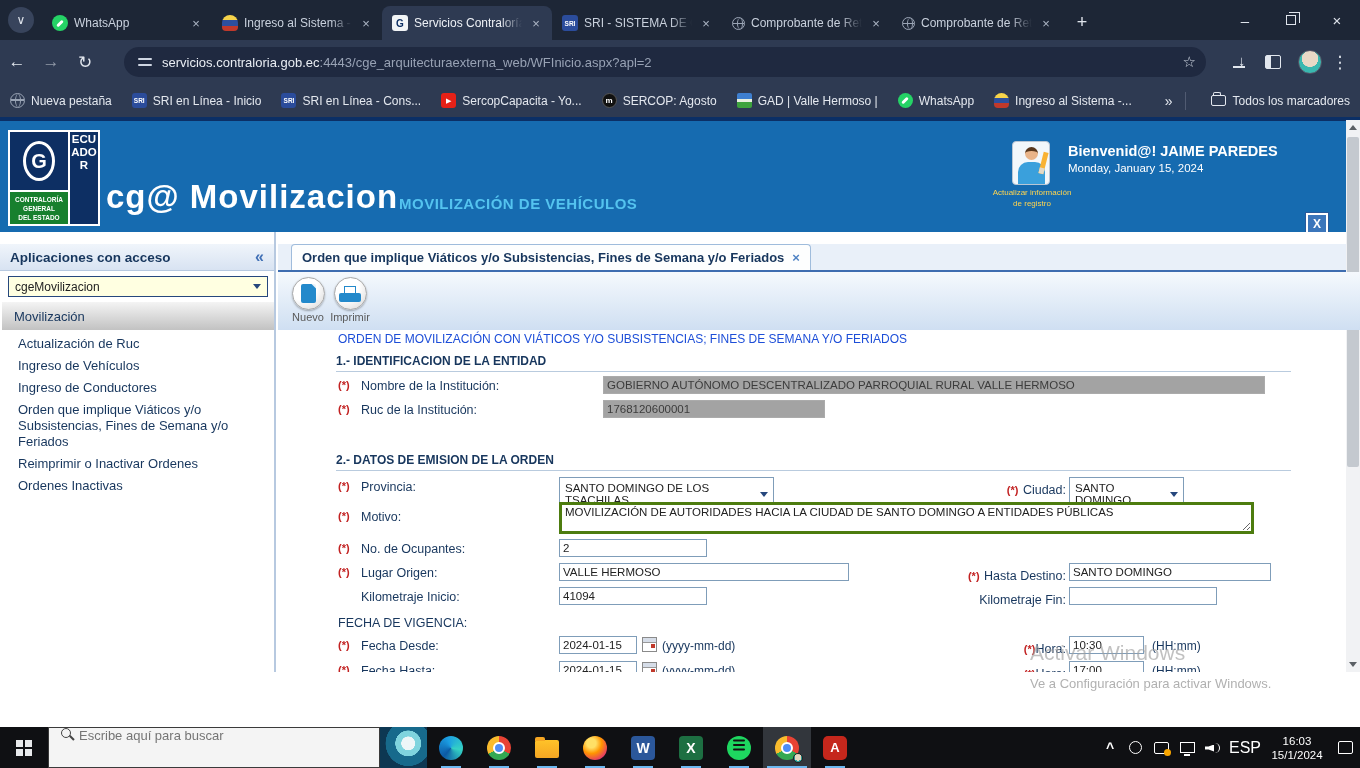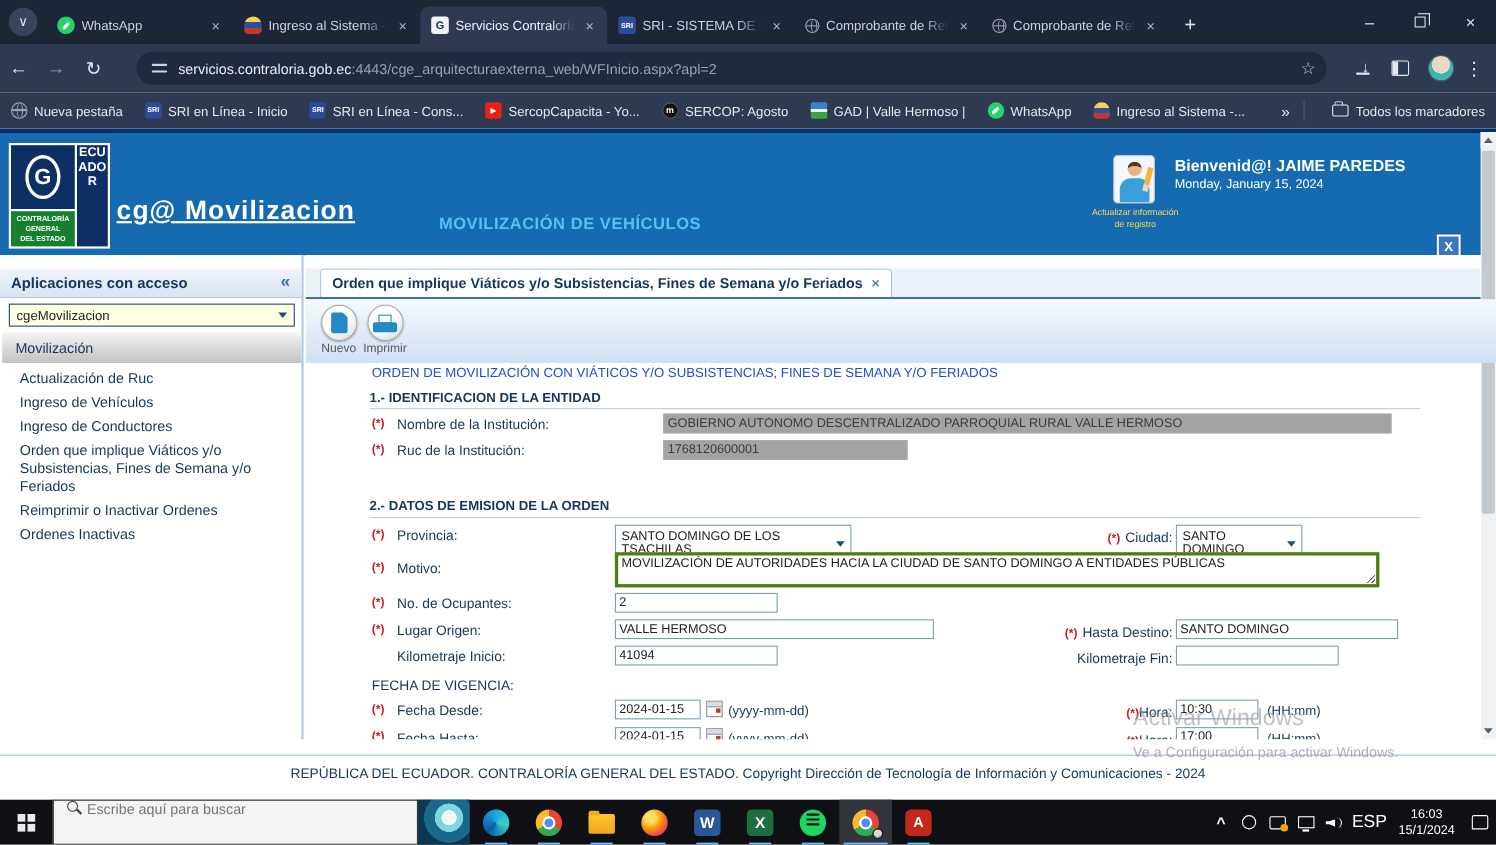--- a/index.html
+++ b/index.html
@@ -59,21 +59,21 @@
 
   
   .page { position:absolute; left:0; top:117px; width:1360px; height:610px; background:#fff; }
 
   .banner { position:absolute; left:0; top:0; width:1360px; height:115px; background:#166bb0; border-top:4px solid #0b2f66; }
   .logobox { position:absolute; left:8px; top:9px; width:92px; height:96px; background:#fff; }
   .emblem { position:absolute; left:2px; top:2px; width:58px; height:58px; background:#0d2f63; display:flex; align-items:center; justify-content:center; }
   .gcirc { width:32px; height:40px; border:3px solid #fff; border-radius:50%; color:#fff; font-size:20px; font-weight:bold; display:flex; align-items:center; justify-content:center; }
   .orgbox { position:absolute; left:2px; top:62px; width:58px; height:32px; background:#17802e; color:#fff; font-size:6.5px; font-weight:bold; text-align:center; line-height:9px; padding-top:3px; }
   .eccol { position:absolute; left:62px; top:2px; width:28px; height:92px; background:#0d2f63; color:#fff; font-weight:bold; font-size:11.5px; line-height:13px; text-align:center; word-break:break-all; padding-top:1px; }
-  .apptitle { position:absolute; left:106px; top:57px; color:#fff; font-size:24px; font-weight:bold; letter-spacing:1px;text-decoration:underline; }
+  .apptitle { position:absolute; left:106px; top:57px; color:#fff; font-size:33px; font-weight:bold; letter-spacing:1px; }
   .appsub { position:absolute; left:399px; top:74px; color:#54c3ef; font-size:15px; font-weight:bold; letter-spacing:.5px; }
   .hav { position:absolute; left:1012px; top:20px; width:38px; height:44px; background:#f2f7fb; border-radius:4px; border:1px solid #b9c6d4; overflow:hidden; }
   .hav .head { position:absolute; left:12px; top:5px; width:13px; height:13px; border-radius:50%; background:#e9b489; border-top:4px solid #58371d; }
   .hav .bodyv { position:absolute; left:5px; top:20px; width:27px; height:22px; border-radius:10px 10px 0 0; background:#3aa0dc; }
   .hav .pencil { position:absolute; right:3px; top:10px; width:5px; height:22px; background:#f9b233; border-bottom:6px solid #e2dac9; transform:rotate(14deg); }
   .havcap { position:absolute; left:990px; top:66px; width:84px; color:#ffd54f; font-size:8px; line-height:11px; text-align:center; }
   .welc { position:absolute; left:1068px; top:22px; color:#fff; font-size:14.5px; font-weight:bold; }
   .wdate { position:absolute; left:1068px; top:41px; color:#fff; font-size:11.5px; }
   .pgclose { position:absolute; left:1306px; top:92px; width:22px; height:21px; background:#3b76bb; border:2px solid #fff; outline:1px solid #29599a; color:#fff; font-weight:bold; font-size:12px; display:flex; align-items:center; justify-content:center; }
 
@@ -453,23 +453,20 @@
           <span class="rgrp"><span class="r">(*)</span><span class="l">Hora:</span></span>
           <input class="fin" style="left: 791px; width: 75px;" value="17:00">
           <span class="fmt" style="left:874px">(HH:mm)</span>
         </div>
       </div>
     </div>
 
     <div class="wm1">Activar Windows</div>
     <div class="wm2">Ve a Configuración para activar Windows.</div>
 
-    <div class="pfooter">
-      <span>REPÚBLICA DEL ECUADOR. CONTRALORÍA GENERAL DEL ESTADO. Copyright Dirección de Tecnología de Información y Comunicaciones - 2024</span>
-    </div>
   </div>
 
   <div class="taskbar">
     <div class="startbtn">
       <span class="winlogo">
           <i></i>
           <i></i>
           <i></i>
           <i></i>
         </span>

